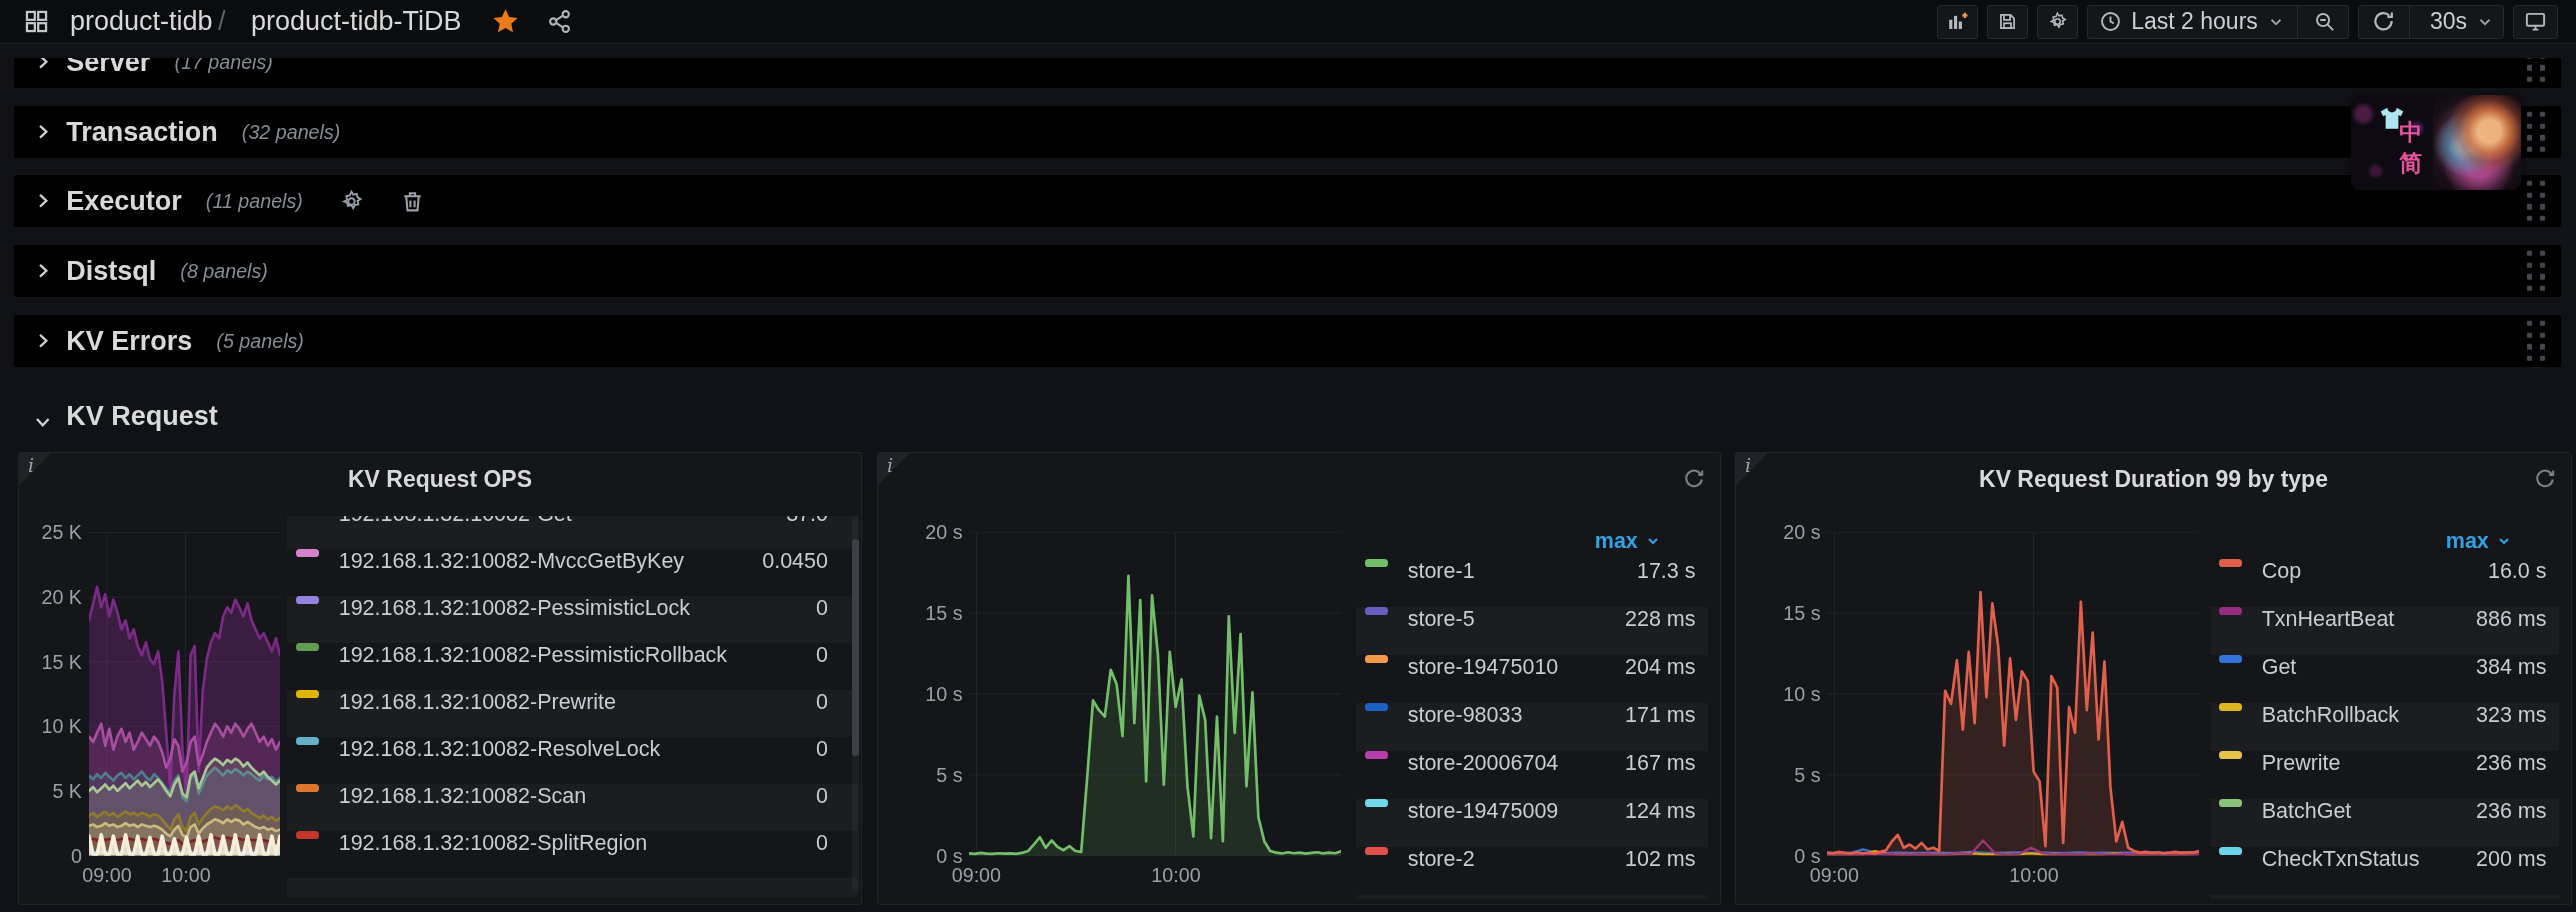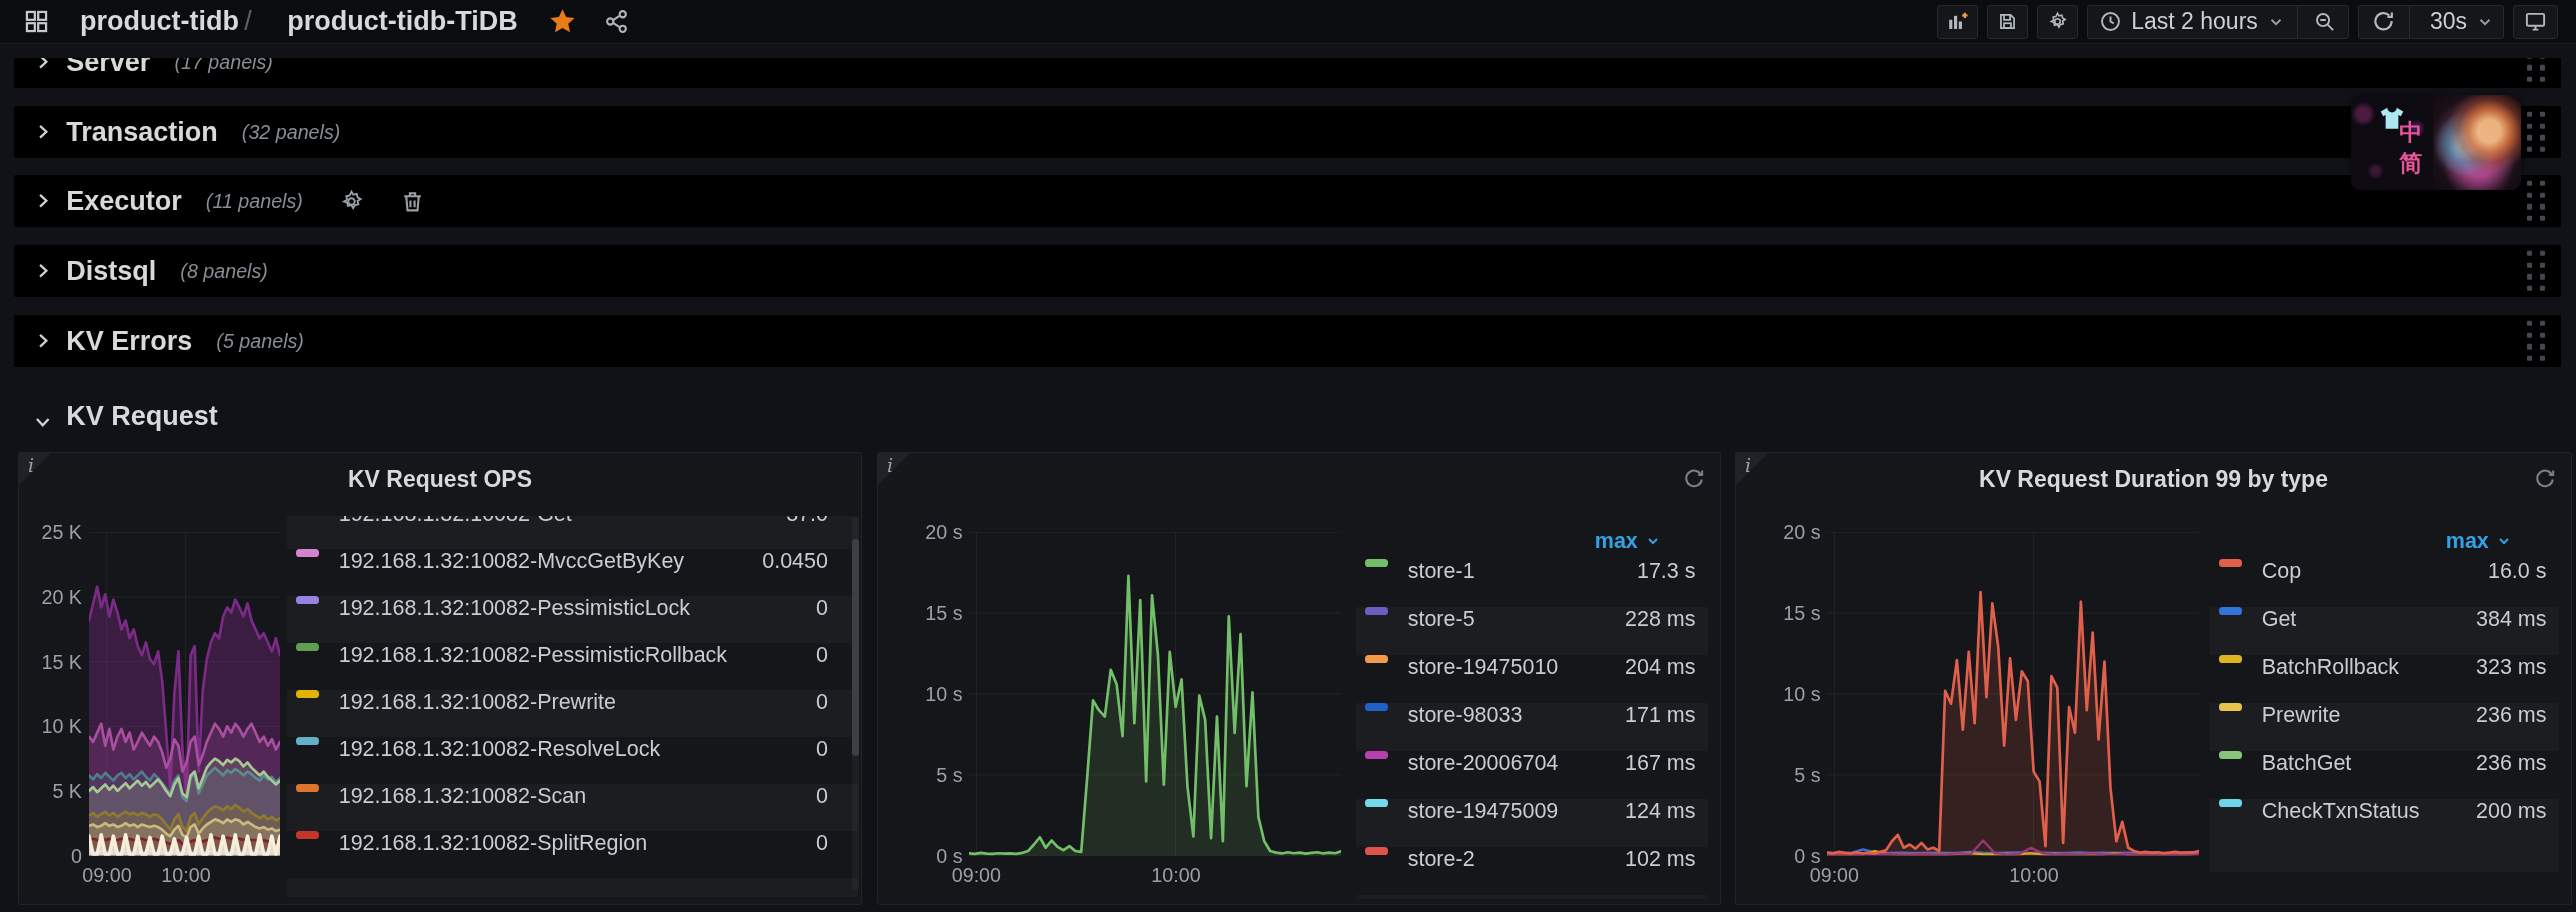--- a/index.html
+++ b/index.html
@@ -5,21 +5,21 @@
   html,body{margin:0;padding:0;background:#0b0c0e;}
   #stage{position:relative;width:2576px;height:912px;background:#111217;overflow:hidden;
          font-family:"Liberation Sans","DejaVu Sans",sans-serif;color:#d8d9da;}
   svg{display:block}
   
   #nav{position:absolute;top:0;left:0;width:2576px;height:43px;background:#0b0c0e;z-index:40;
        display:flex;align-items:center;padding:0 18px 0 23px;box-sizing:border-box;}
   #subnav-mask{position:absolute;top:43px;left:0;width:2576px;height:14.3px;background:#111217;z-index:30;
        border-top:0.9px solid #1c1e22;}
   .nav-ic{width:27px;height:27px;color:#c3c9cf;flex:none}
-  .crumb{font-size:27px;font-weight:700;color:#d8d9da;margin-left:30px;white-space:nowrap;cursor:pointer}
+  .crumb{font-size:27px;font-weight:400;color:#d8d9da;margin-left:20px;white-space:nowrap;cursor:pointer}
   .crumb-sep{font-size:27px;color:#5d6269;margin:0 5.4px;}
   .star{width:29px;height:29px;margin-left:30px;cursor:pointer}
   .share{width:25px;height:25px;margin-left:27px;color:#aeb5bc;cursor:pointer}
   #nav-right{margin-left:auto;display:flex;align-items:center;gap:9px;}
   .nbtn{height:34px;display:flex;align-items:center;background:#141619;border:0.9px solid #26292e;
         border-radius:2.7px;color:#b2b9c0;cursor:pointer;padding:0 9px;box-sizing:border-box}
   .nbtn .bi{width:23px;height:23px}
   .nbtn-label{font-size:23px;color:#c9d0d6;margin:0 9px;white-space:nowrap}
   .grp-div{width:0.9px;align-self:stretch;background:#26292e;margin:0 5.4px}
   .chev{width:18px;height:18px;color:#9aa1a8}
@@ -521,20 +521,25 @@
             <path d="M6 9l6 6 6-6"></path>
           </svg>
       </div>
       <ul class="legend-rows stripe-even">
           <li class="legend-row">
             <span class="swatch" style="background: rgb(224, 96, 76);"></span>
             <span class="lbl">Cop</span>
             <span class="val">16.0 s</span>
           </li>
           <li class="legend-row">
+            <span class="swatch" style="background: rgb(150, 45, 130);"></span>
+            <span class="lbl">TxnHeartBeat</span>
+            <span class="val">886 ms</span>
+          </li>
+          <li class="legend-row">
             <span class="swatch" style="background: rgb(50, 116, 217);"></span>
             <span class="lbl">Get</span>
             <span class="val">384 ms</span>
           </li>
           <li class="legend-row">
             <span class="swatch" style="background: rgb(221, 181, 32);"></span>
             <span class="lbl">BatchRollback</span>
             <span class="val">323 ms</span>
           </li>
           <li class="legend-row">

